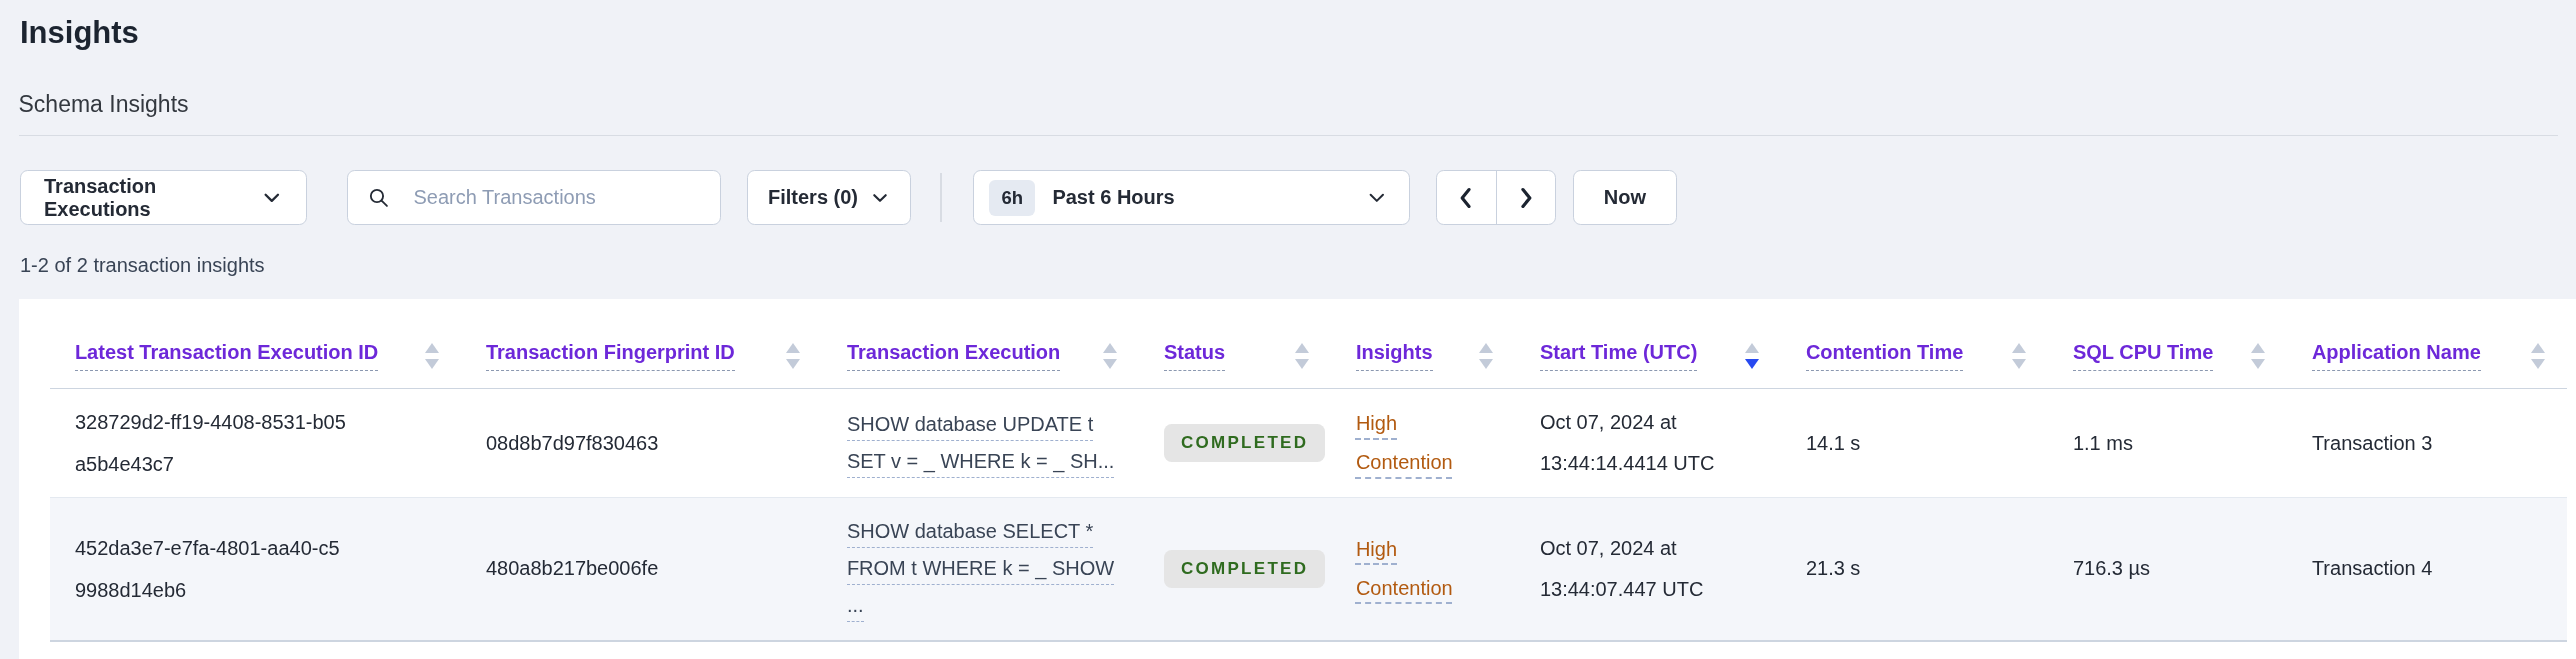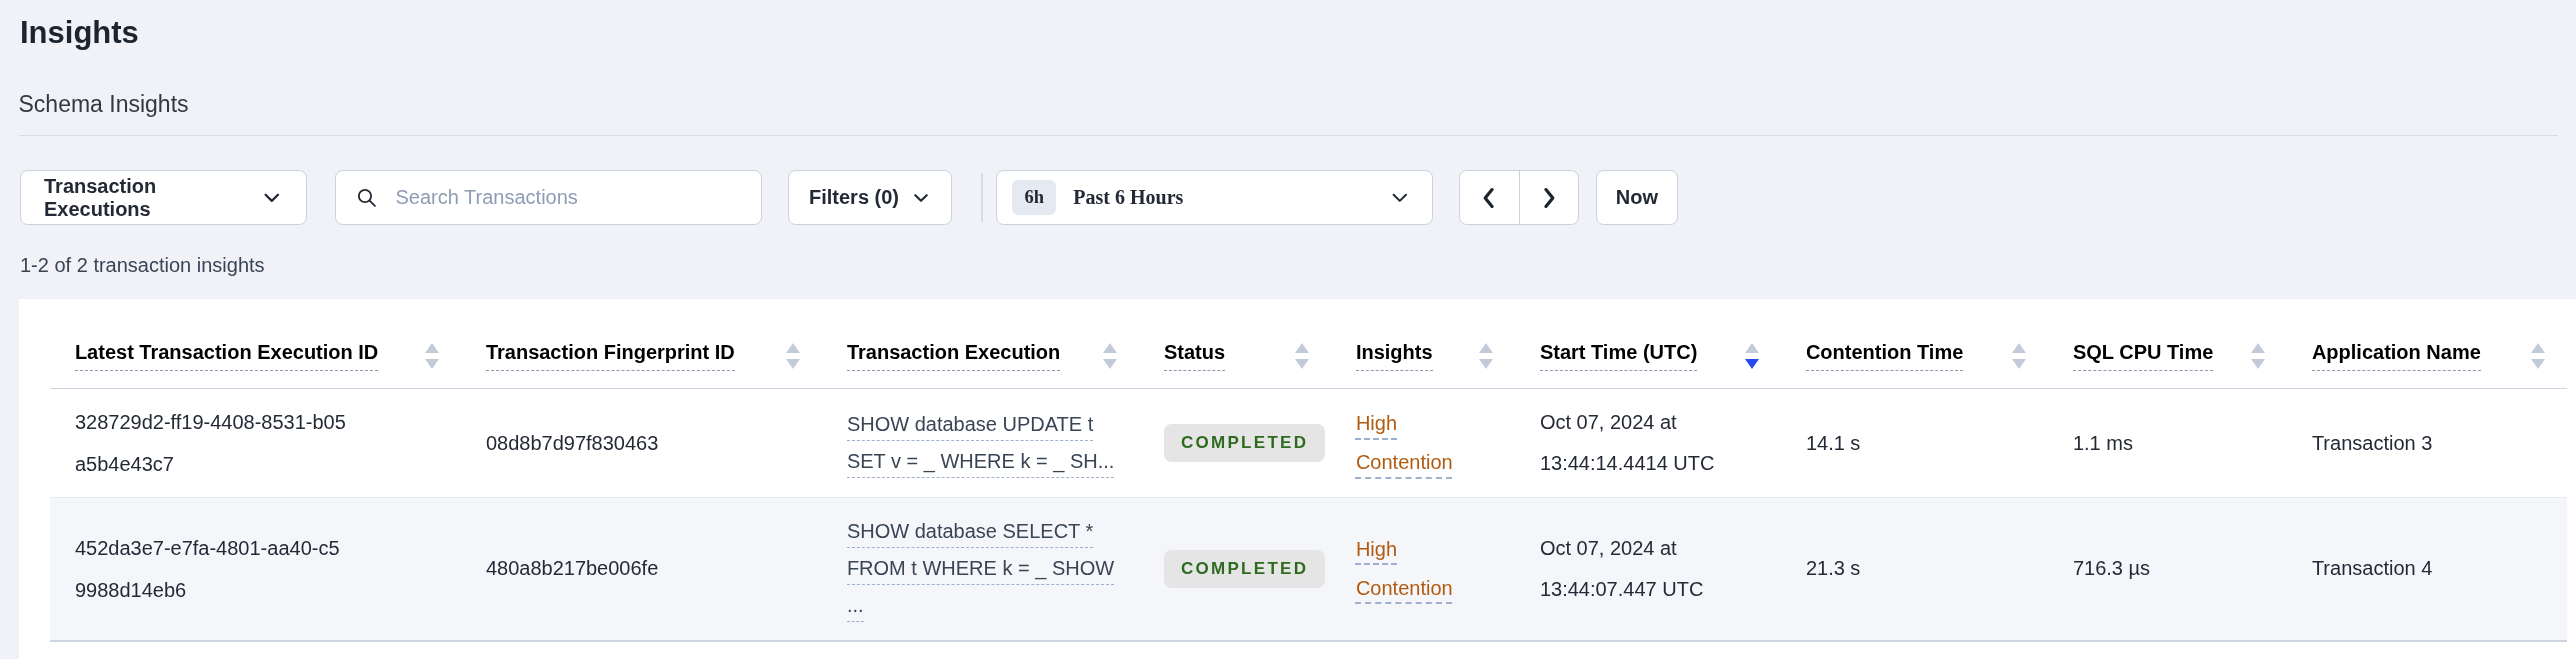--- a/index.html
+++ b/index.html
@@ -40,59 +40,59 @@
     margin:34px 0 0 20px; height:55px;
   }
   .ctl-btn {
     height:55px; background:#fff;
     border:1.5px solid #c9d1de; border-radius:7.7px;
     display:flex; align-items:center;
     font-size:20px; font-weight:600; color:#242a35;
     cursor:pointer;
   }
   .dd-btn { width:287px; padding:0 23px; justify-content:space-between; }
-  .search-box { width:427px; margin-left:28px; padding:0 18.5px; gap:18px; cursor:text; }
+  .search-box { width:374px; margin-left:40px; padding:0 18.5px; gap:24px; cursor:text; }
   .search-box input {
     border:none; outline:none; background:transparent; width:100%;
     font:400 20px "Liberation Sans", sans-serif; color:#394455;
   }
   .search-box input::placeholder { color:#8e9cb4; }
   .filters-btn { margin-left:26px; padding:0 20px; gap:12.3px; }
   .vdivider { width:1.5px; height:49px; background:#d8dce3; margin-left:29px; }
-  .time-btn { margin-left:13px; width:437px; padding:0 21.6px 0 15.4px;font-family:Liberation Serif, serif; }
+  .time-btn { margin-left:31px; width:437px; padding:0 21.6px 0 15.4px; }
   .time-chip {
     background:#e5eaf2; border-radius:6.2px;
     font-size:18.5px; font-weight:700; color:#242a35;
     padding:7px 12.3px;
   }
   .time-label { margin-left:17px; flex:1; text-align:left; }
   .pager {
     display:flex; margin-left:26px; height:55px;
     background:#fff; border:1.5px solid #c9d1de; border-radius:7.7px;
     overflow:hidden;
   }
   .pager-btn { width:59px; display:flex; align-items:center; justify-content:center; cursor:pointer; }
   .pager-btn + .pager-btn { border-left:1.5px solid #c9d1de; }
-  .now-btn { margin-left:17px; width:82px; justify-content:center; }
+  .now-btn { margin-left:17px; width:104px; justify-content:center; }
   
   .count { margin:29px 0 0 20px; font-size:20px; line-height:23px; color:#394455; }
   
   .card {
     margin:21.6px 0 0 18.5px;
     width:calc(100% - 18.5px);
     height:361px;
     background:#fff;
     overflow:hidden;
   }
   table { border-collapse:collapse; table-layout:fixed; width:2516px; margin-left:31px; }
   th, td { text-align:left; vertical-align:middle; padding:0 21.6px 0 25.4px; font-size:20px; }
   thead th { height:90px; vertical-align:bottom; border-bottom:1.5px solid #cdd5e0; padding-bottom:0; }
   .th-inner { display:flex; align-items:center; justify-content:space-between; padding-bottom:17px; }
   .th-label {
-    font-weight:700; color:#000000; white-space:nowrap;
+    font-weight:700; color:#6d28d9; white-space:nowrap;
     padding-bottom:6.2px; border-bottom:1.5px dashed #8b98b0;
   }
   .sorter { display:flex; flex-direction:column; gap:6.2px; margin-left:14px; flex:none; cursor:pointer; }
   .tri-up {
     width:0; height:0;
     border-left:7.7px solid transparent; border-right:7.7px solid transparent;
     border-bottom:10.8px solid #c3cbd9;
   }
   .tri-down {
     width:0; height:0;

